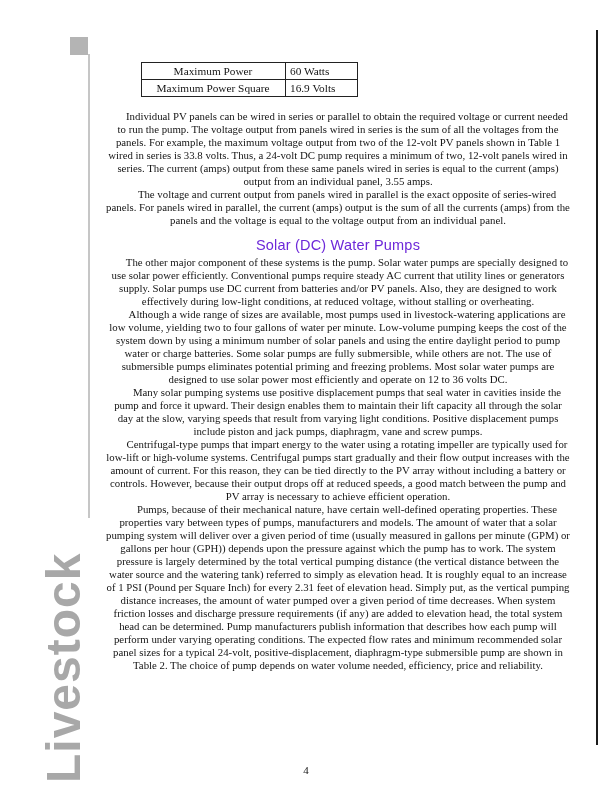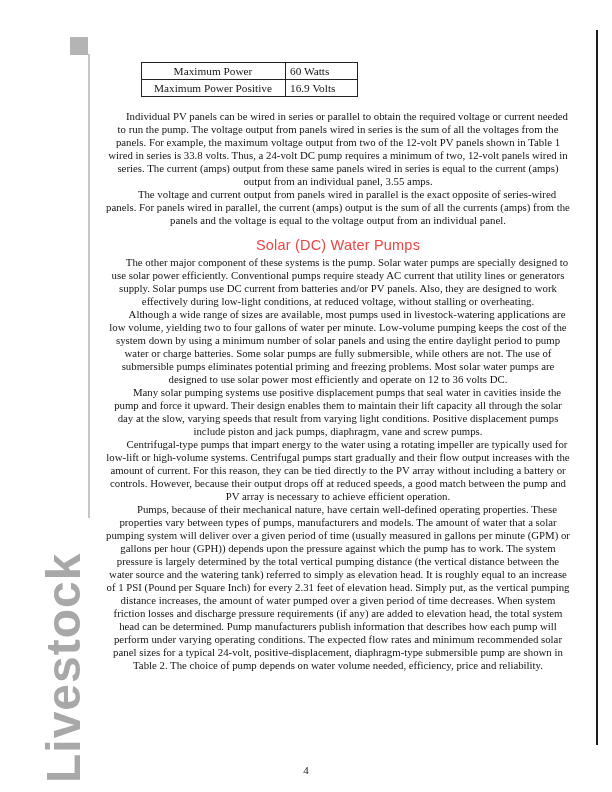--- a/index.html
+++ b/index.html
@@ -62,21 +62,21 @@
     font-size:10.8px; line-height:13px; text-align:center;
   }
   .body-text p { margin:0; text-indent:18px; }
   .section-heading {
     font-family:"Liberation Sans", sans-serif;
     font-weight:normal;
     font-size:14.5px;
     line-height:16px;
     letter-spacing:0.2px;
     margin:10px 0 3px 0;
-    color:#ef4444;
+    color:#6d28d9;
   }
 
   .page-number {
     position:absolute; left:0; top:764px; width:612px;
     text-align:center; font-size:11px;
   }
 </style>
 </head>
 <body>
 
@@ -91,21 +91,21 @@
   </div>
 
 
   <table class="pv-table">
     <tbody>
       <tr>
         <td class="c1">Maximum Power</td>
         <td class="c2">60 Watts</td>
       </tr>
       <tr>
-        <td class="c1">Maximum Power Positive</td>
+        <td class="c1">Maximum Power Square</td>
         <td class="c2">16.9 Volts</td>
       </tr>
     </tbody>
   </table>
 
   <div class="body-text">
     <p>Individual PV panels can be wired in series or parallel to obtain the required voltage or current needed to run the pump. The voltage output from panels wired in series is the sum of all the voltages from the panels. For example, the maximum voltage output from two of the 12-volt PV panels shown in Table 1 wired in series is 33.8 volts. Thus, a 24-volt DC pump requires a minimum of two, 12-volt panels wired in series. The current (amps) output from these same panels wired in series is equal to the current (amps) output from an individual panel, 3.55 amps.</p>
     <p>The voltage and current output from panels wired in parallel is the exact opposite of series-wired panels. For panels wired in parallel, the current (amps) output is the sum of all the currents (amps) from the panels and the voltage is equal to the voltage output from an individual panel.</p>
     <h2 class="section-heading">Solar (DC) Water Pumps</h2>
     <p>The other major component of these systems is the pump. Solar water pumps are specially designed to use solar power efficiently. Conventional pumps require steady AC current that utility lines or generators supply. Solar pumps use DC current from batteries and/or PV panels. Also, they are designed to work effectively during low-light conditions, at reduced voltage, without stalling or overheating.</p>

